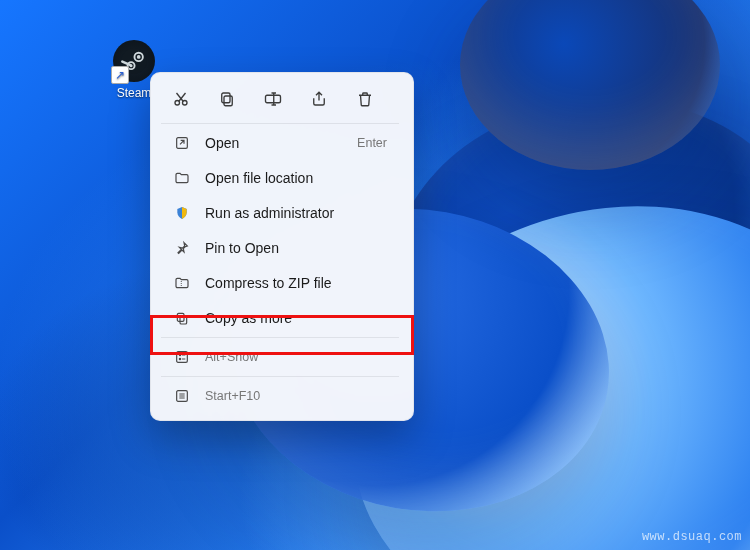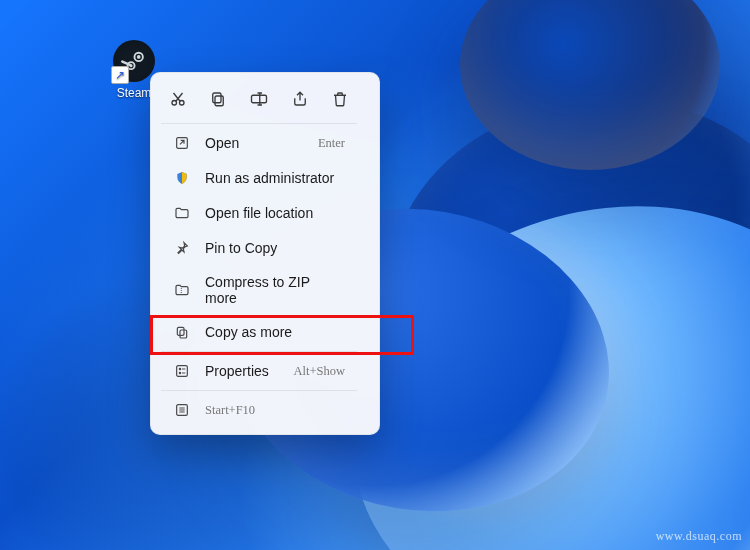--- a/index.html
+++ b/index.html
@@ -50,53 +50,53 @@
   }
   .shortcut-arrow {
     position:absolute; left:-2px; bottom:-2px; width:18px; height:18px;
     background:#fff; border:1px solid #aaa; border-radius:2px;
     display:flex; align-items:center; justify-content:center; color:#2d62d4; font-size:12px;
   }
   .desktop-icon .label { margin-top:4px;text-align:center; }
 
   
   .context-menu {
-    position: absolute; top: 72px; left: 150px; width: 230px;
+    position: absolute; top: 72px; left: 150px; width: 264px;
     background: rgba(250,250,252,.96);
     border: 1px solid rgba(0,0,0,.06);
     border-radius: 10px;
     box-shadow: 0 18px 40px rgba(0,0,0,.28);
     backdrop-filter: blur(2px);
-    padding: 6px 12px 6px 0;
+    padding: 6px 4px 6px 0;
   }
   .action-row {
     display:flex; gap:22px; padding: 8px 18px 10px 18px;
   }
   .action-row .abtn {
     width:24px; height:24px; display:flex; align-items:center; justify-content:center;
     color:#3b3b3b; cursor:pointer; border-radius:4px;
   }
   .divider { height:1px; background: rgba(0,0,0,.08); margin: 2px 10px; }
   .menu-item {
     display:flex; align-items:center; gap:14px;
     padding: 8px 16px; margin: 1px 6px; border-radius:6px;
     font-size: 14px; color:#1b1b1b; cursor:pointer;
     position:relative;
   }
   .menu-item .micon { width:18px; height:18px; display:flex; align-items:center; justify-content:center; color:#4a4a4a; flex:0 0 18px; }
   .menu-item .mtext { flex:1; }
-  .menu-item .accel { color:#777; font-size:12.5px;font-family:Liberation Serif, serif; }
+  .menu-item .accel { color:#777; font-size:12.5px; }
   .highlight-box {
     position:absolute; border:3px solid #e11; pointer-events:none;
   }
 
   .watermark {
     position:absolute; right:8px; bottom:6px;
     font-size:12px; color:rgba(255,255,255,.7);
-    letter-spacing:.5px; font-family: Liberation Serif, serif;
+    letter-spacing:.5px; font-family: Liberation Mono, monospace;
   }
   svg { display:block; }
 </style>
 </head>
 <body>
 
 <div class="wallpaper">
   <div class="swirl s4"></div>
   <div class="swirl s1"></div>
   <div class="swirl s2"></div>
@@ -163,54 +163,54 @@
           <rect x="4" y="4" width="16" height="16" rx="2"></rect>
           <path d="M9 14 l6 -6 M15 13 V8 h-5"></path>
         </svg>
     </span>
     <span class="mtext">Open</span>
     <span class="accel">Enter</span>
   </div>
 
   <div class="menu-item">
     <span class="micon">
+      <svg width="16" height="16" viewBox="0 0 24 24" fill="none" stroke="#4a4a4a" stroke-width="1.8">
+          <path d="M3 7 a2 2 0 0 1 2 -2 h4 l2 2 h8 a2 2 0 0 1 2 2 v8 a2 2 0 0 1 -2 2 H5 a2 2 0 0 1 -2 -2 z"></path>
+        </svg>
+    </span>
+    <span class="mtext">Open file location</span>
+  </div>
+
+  <div class="menu-item">
+    <span class="micon">
       <svg width="16" height="16" viewBox="0 0 24 24">
           <path d="M12 3 l7 3 v5 c0 5 -3 8 -7 10 c-4 -2 -7 -5 -7 -10 V6 z" fill="#3b82d6"></path>
           <path d="M12 3 v18 c4 -2 7 -5 7 -10 V6 z" fill="#f2b90f"></path>
         </svg>
     </span>
     <span class="mtext">Run as administrator</span>
   </div>
 
   <div class="menu-item">
     <span class="micon">
       <svg width="16" height="16" viewBox="0 0 24 24" fill="none" stroke="#4a4a4a" stroke-width="1.8">
-          <path d="M3 7 a2 2 0 0 1 2 -2 h4 l2 2 h8 a2 2 0 0 1 2 2 v8 a2 2 0 0 1 -2 2 H5 a2 2 0 0 1 -2 -2 z"></path>
-        </svg>
-    </span>
-    <span class="mtext">Open file location</span>
-  </div>
-
-  <div class="menu-item">
-    <span class="micon">
-      <svg width="16" height="16" viewBox="0 0 24 24" fill="none" stroke="#4a4a4a" stroke-width="1.8">
           <path d="M15 4 l5 5 -3 1 -3 3 1 5 -3 -3 -5 5 -1 -1 5 -5 -3 -3 5 1 3 -3 z"></path>
         </svg>
     </span>
-    <span class="mtext">Pin to Copy</span>
+    <span class="mtext">Pin to Open</span>
   </div>
 
   <div class="menu-item">
     <span class="micon">
       <svg width="16" height="16" viewBox="0 0 24 24" fill="none" stroke="#4a4a4a" stroke-width="1.8">
           <path d="M3 7 a2 2 0 0 1 2 -2 h4 l2 2 h8 a2 2 0 0 1 2 2 v8 a2 2 0 0 1 -2 2 H5 a2 2 0 0 1 -2 -2 z"></path>
           <path d="M11 9 v1 M11 12 v1 M11 15 v1"></path>
         </svg>
     </span>
-    <span class="mtext">Compress to ZIP more</span>
+    <span class="mtext">Compress to ZIP file</span>
   </div>
 
   <div class="menu-item">
     <span class="micon">
       <svg width="16" height="16" viewBox="0 0 24 24" fill="none" stroke="#4a4a4a" stroke-width="1.8">
           <rect x="5" y="5" width="10" height="12" rx="2"></rect>
           <rect x="9" y="9" width="10" height="12" rx="2"></rect>
         </svg>
     </span>
     <span class="mtext">Copy as more</span>
@@ -220,21 +220,20 @@
 
   <div class="menu-item">
     <span class="micon">
       <svg width="16" height="16" viewBox="0 0 24 24" fill="none" stroke="#4a4a4a" stroke-width="1.8">
           <rect x="4" y="4" width="16" height="16" rx="2"></rect>
           <circle cx="9" cy="9" r="1" fill="#4a4a4a"></circle>
           <circle cx="9" cy="15" r="1" fill="#4a4a4a"></circle>
           <path d="M12 9 h5 M12 15 h5"></path>
         </svg>
     </span>
-    <span class="mtext">Properties</span>
     <span class="accel">Alt+Show</span>
   </div>
 
   <div class="divider"></div>
 
   <div class="menu-item">
     <span class="micon">
       <svg width="16" height="16" viewBox="0 0 24 24" fill="none" stroke="#4a4a4a" stroke-width="1.8">
           <rect x="4" y="4" width="16" height="16" rx="2"></rect>
           <path d="M8 9 h8 M8 12 h8 M8 15 h8"></path>

